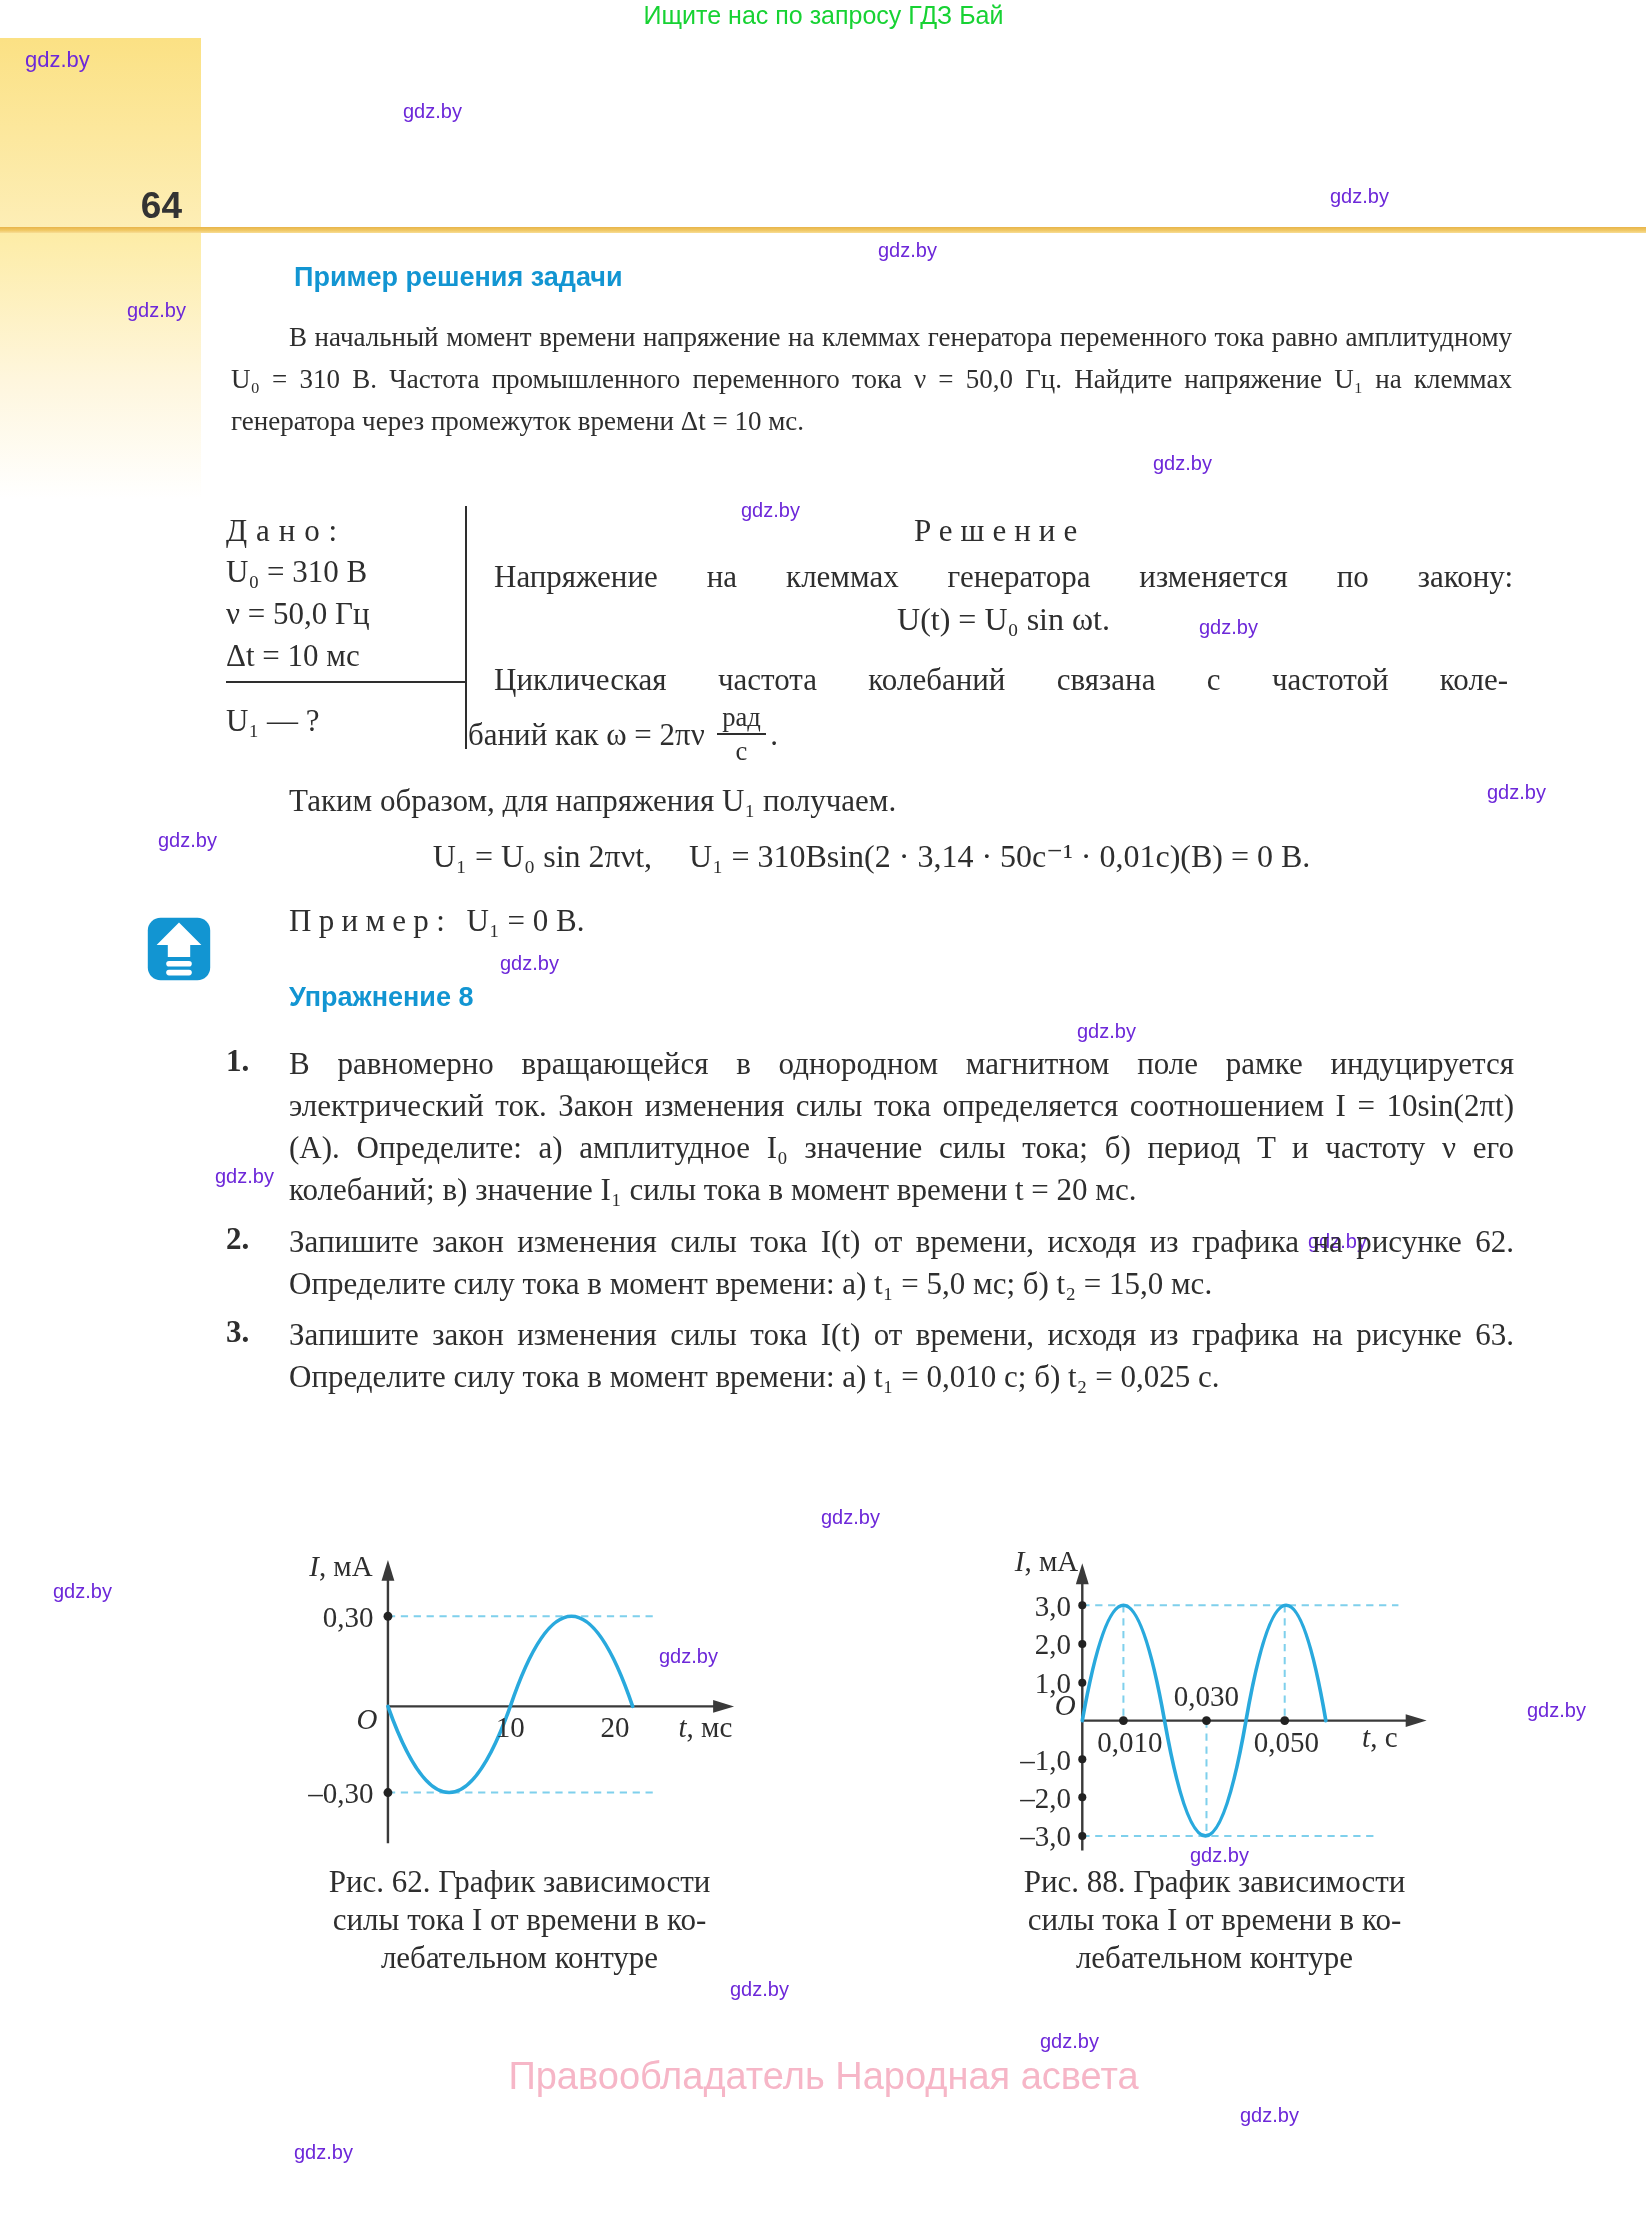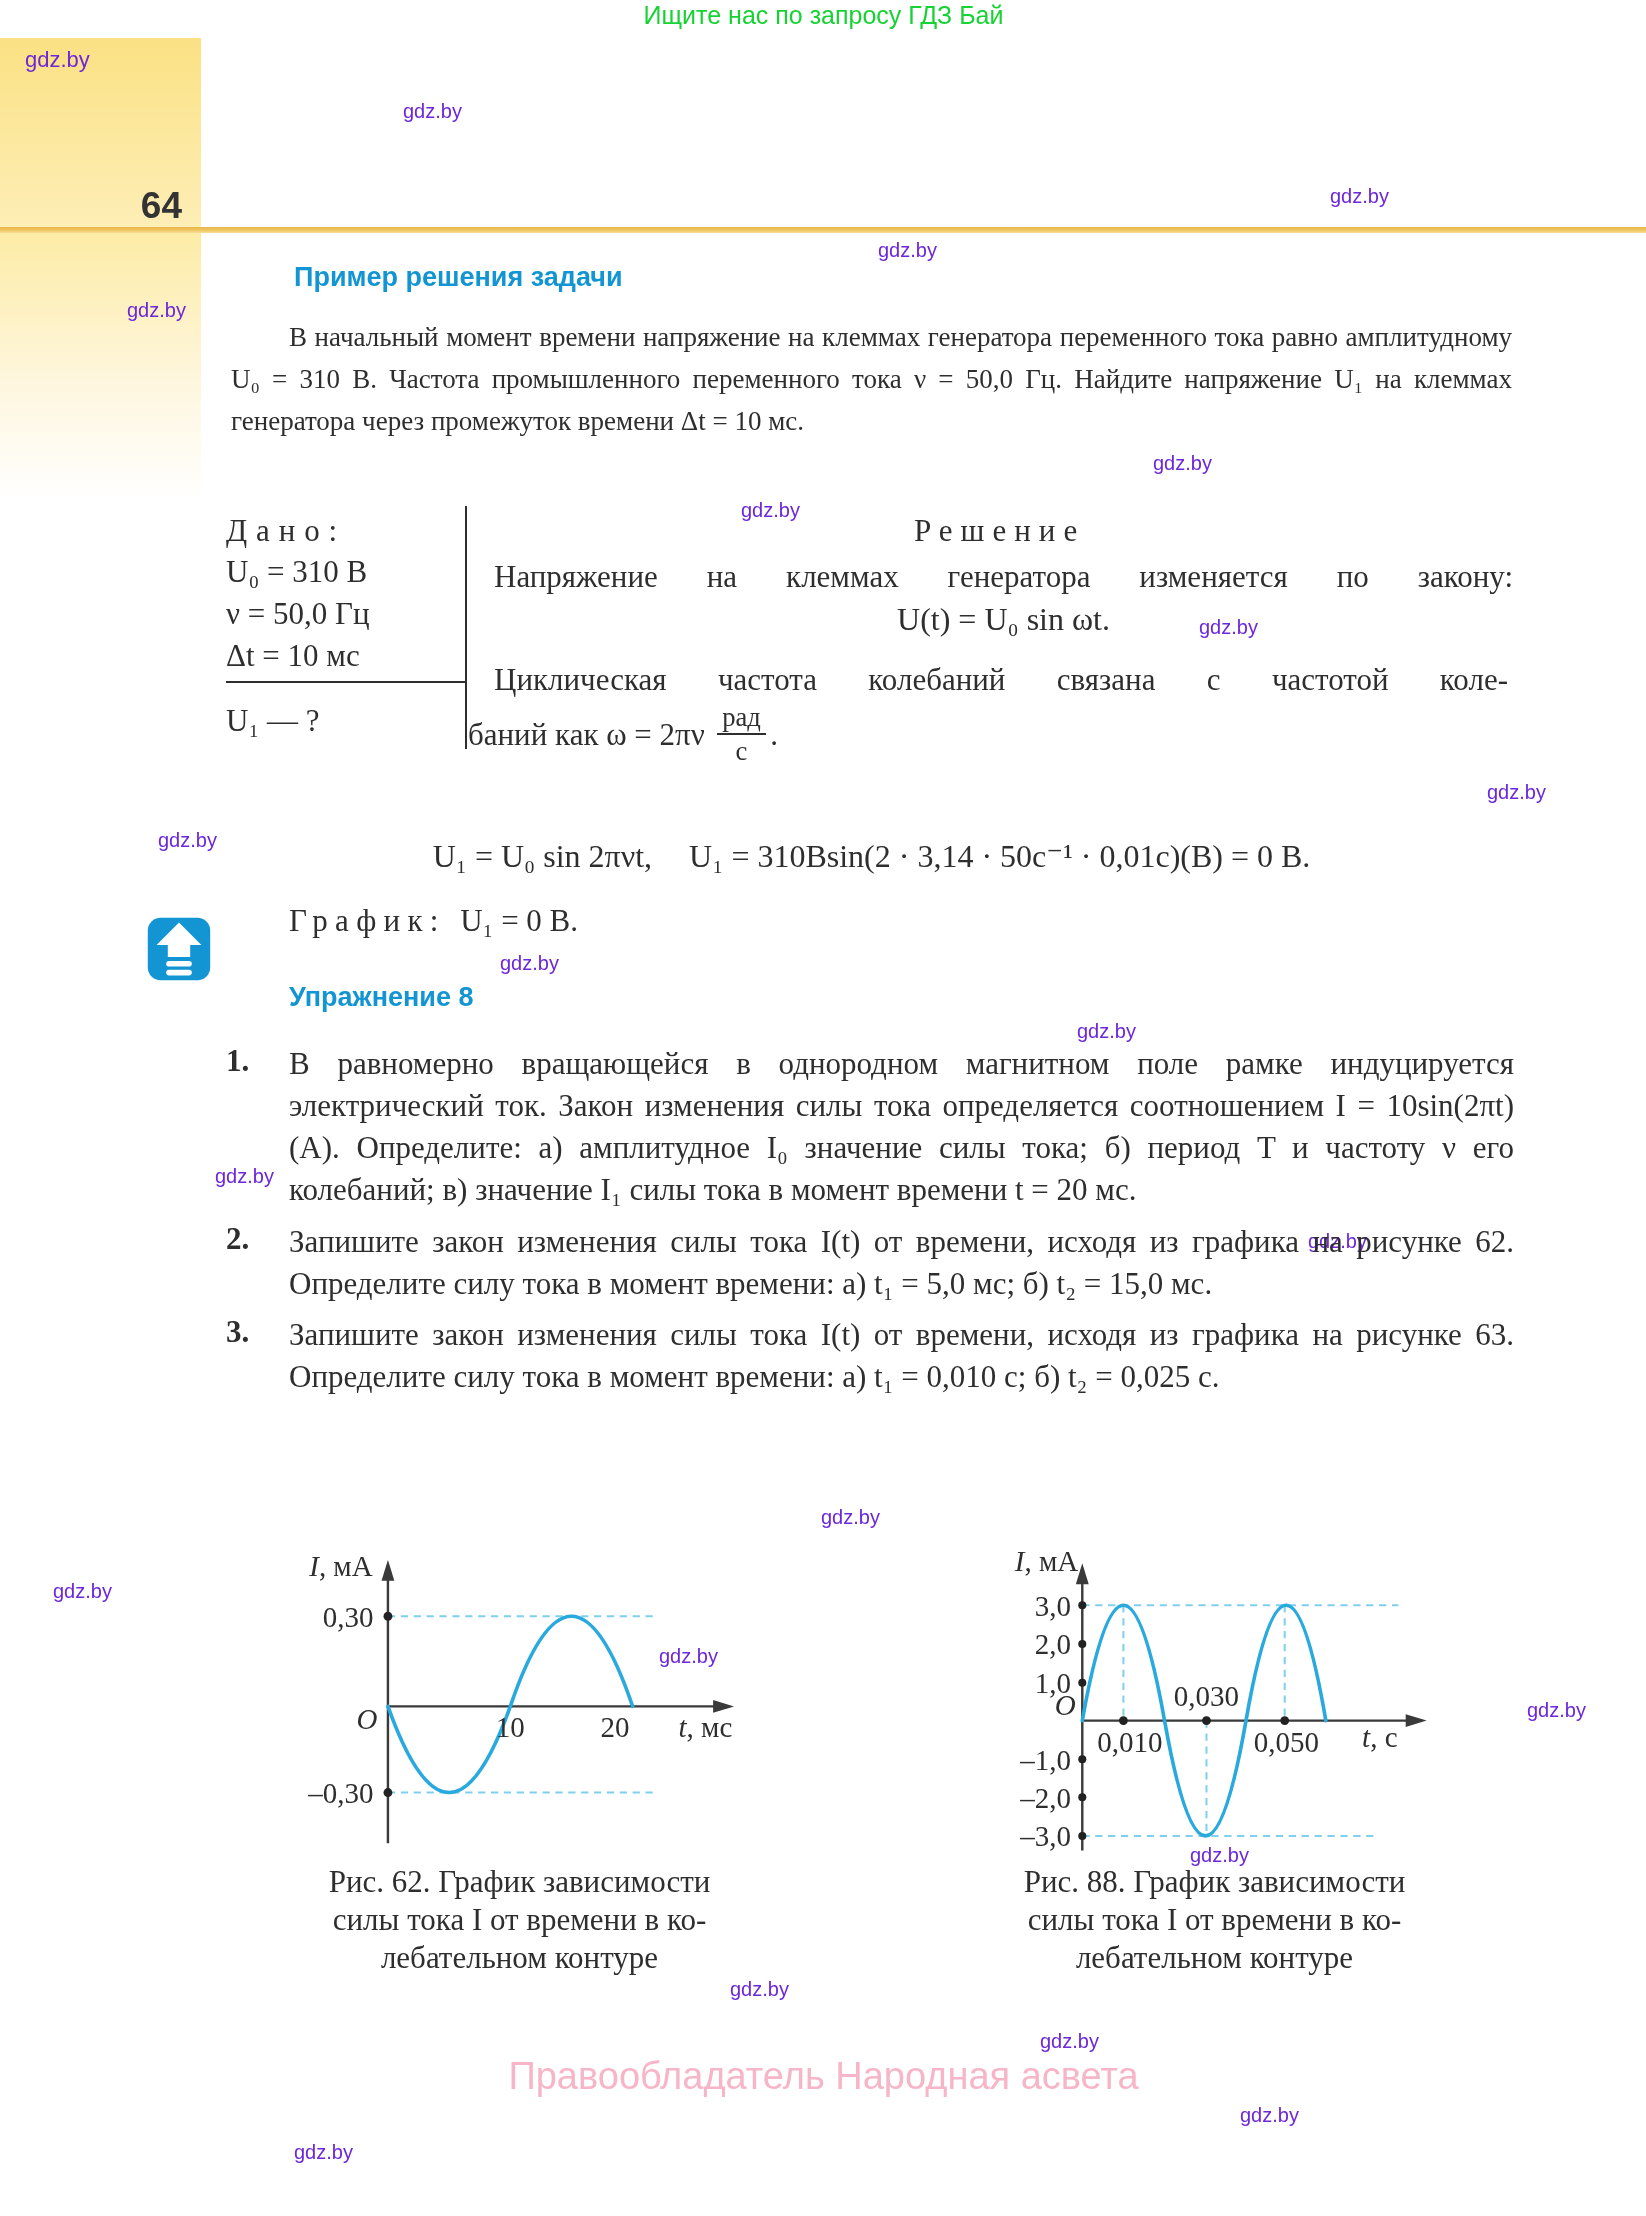--- a/index.html
+++ b/index.html
@@ -114,25 +114,26 @@
   <div class="abs resh-p1 stretch">Напряжение на клеммах генератора изменяется по закону:</div>
   <div class="abs formula1">U(t) = U₀ sin ωt.</div>
   <div class="abs resh-p2a stretch">Циклическая частота колебаний связана с частотой коле-</div>
   <div class="abs resh-p2b">
     <span>баний как  ω = 2πν</span>
     <span class="frac">
       <span class="num" style="display:block;">рад</span>
       <span class="den" style="display:block;">с</span>
     </span><span>.</span>
   </div>
+  <div class="abs takim">Таким образом, для напряжения U₁ получаем.</div>
   <div class="abs formula2">
     <span>U₁ = U₀ sin 2πνt,</span><span class="gap"></span><span>U₁ = 310Вsin(2 · 3,14 · 50с⁻¹ · 0,01с)(В) = 0 В.</span>
   </div>
   <div class="abs answer">
-    <span class="lbl">График:</span><span>U₁ = 0 В.</span>
+    <span class="lbl">Пример:</span><span>U₁ = 0 В.</span>
   </div>
 
   <svg class="abs upload-icon" viewBox="0 0 80 80">
     <rect x="1" y="1" width="78" height="78" rx="16" fill="#1295d2"></rect>
     <polygon points="40,7 68,35 54,35 54,50 26,50 26,35 12,35" fill="#ffffff"></polygon>
     <rect x="24" y="55" width="32" height="7" rx="3.5" fill="#ffffff"></rect>
     <rect x="24" y="66" width="32" height="7" rx="3.5" fill="#ffffff"></rect>
   </svg>
 
   <div class="abs h-blue h2-blue">Упражнение 8</div>

